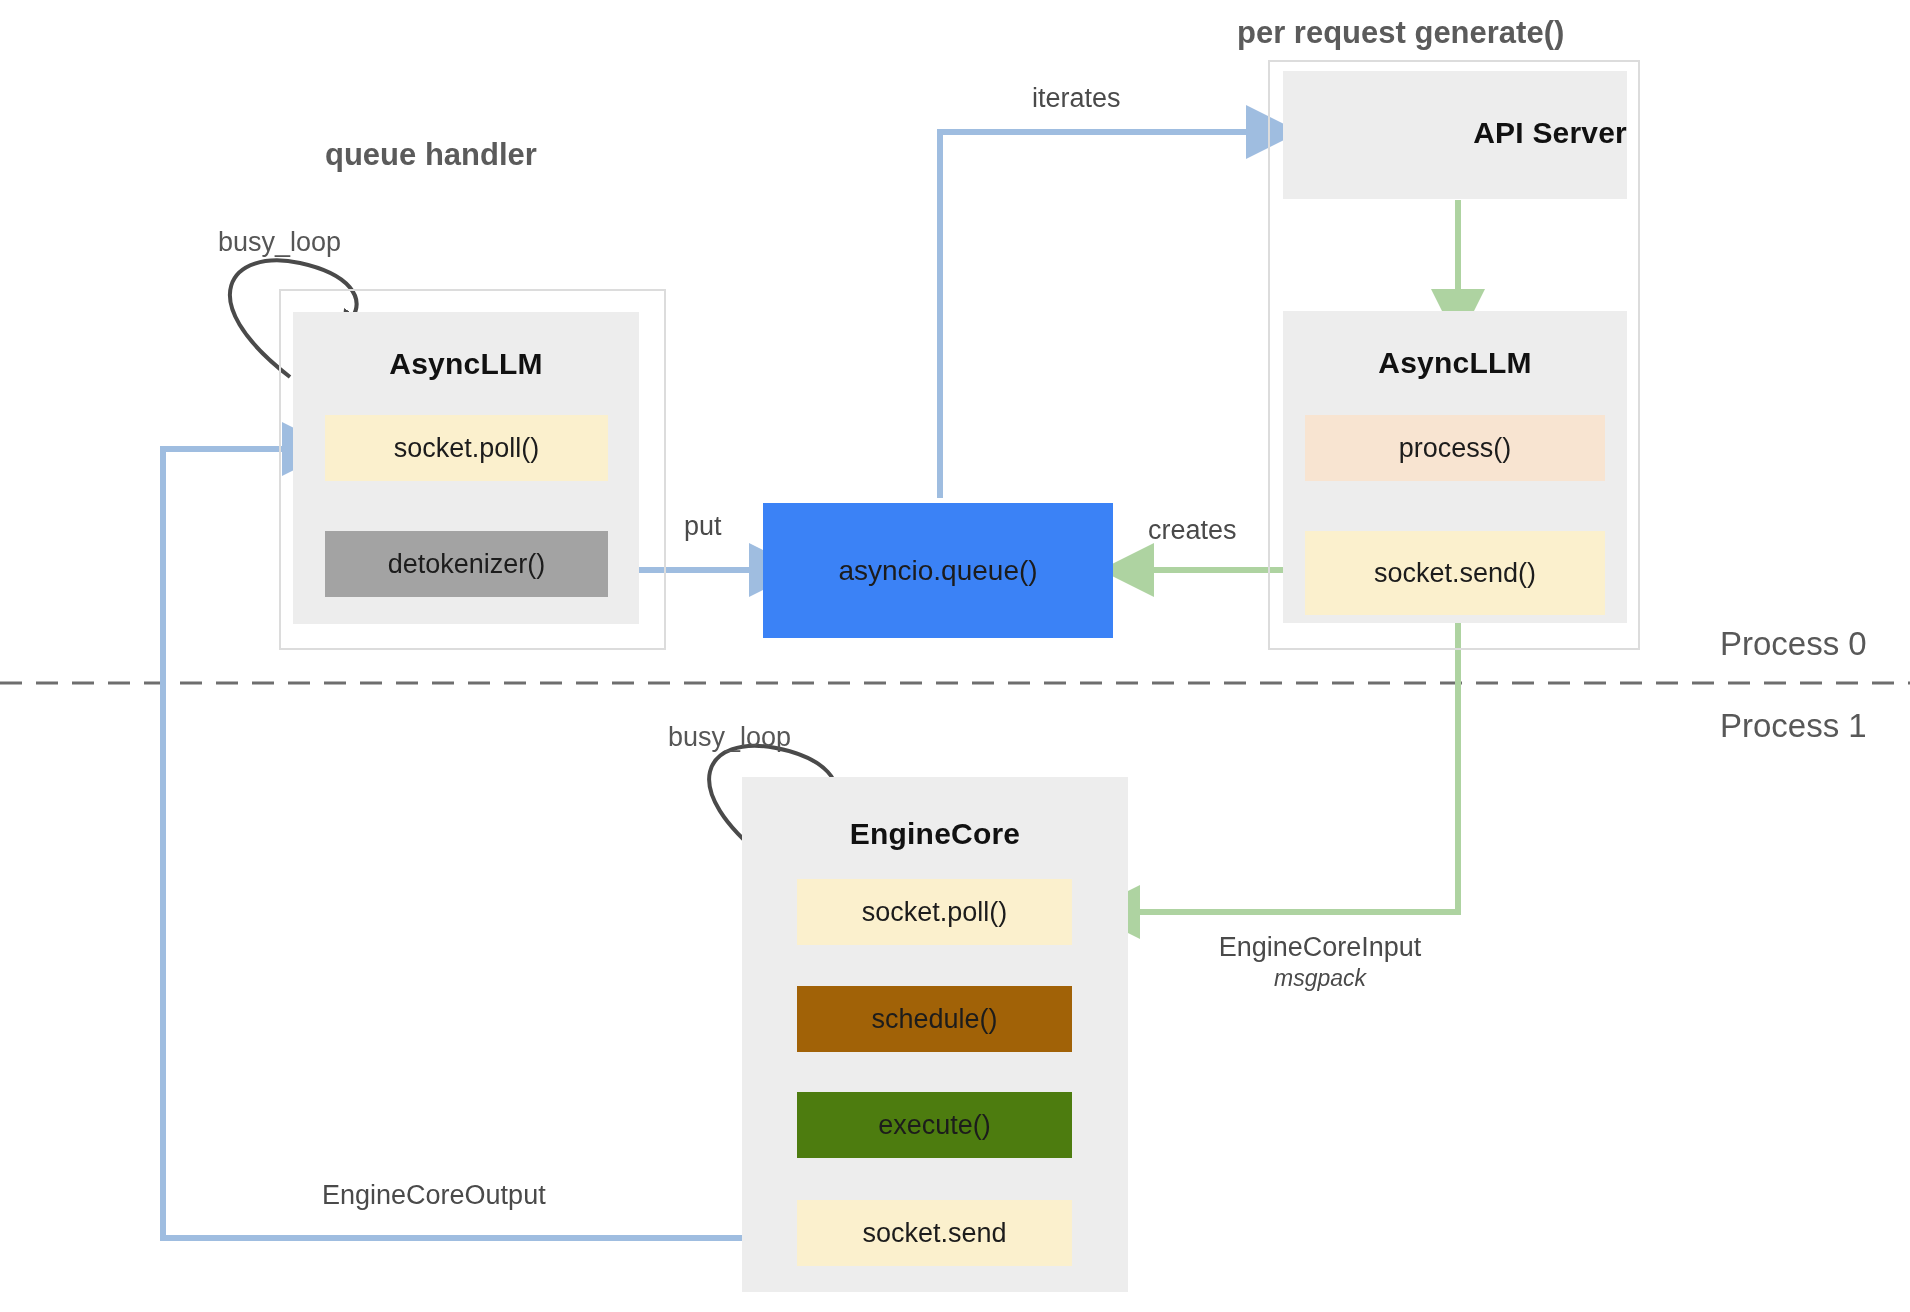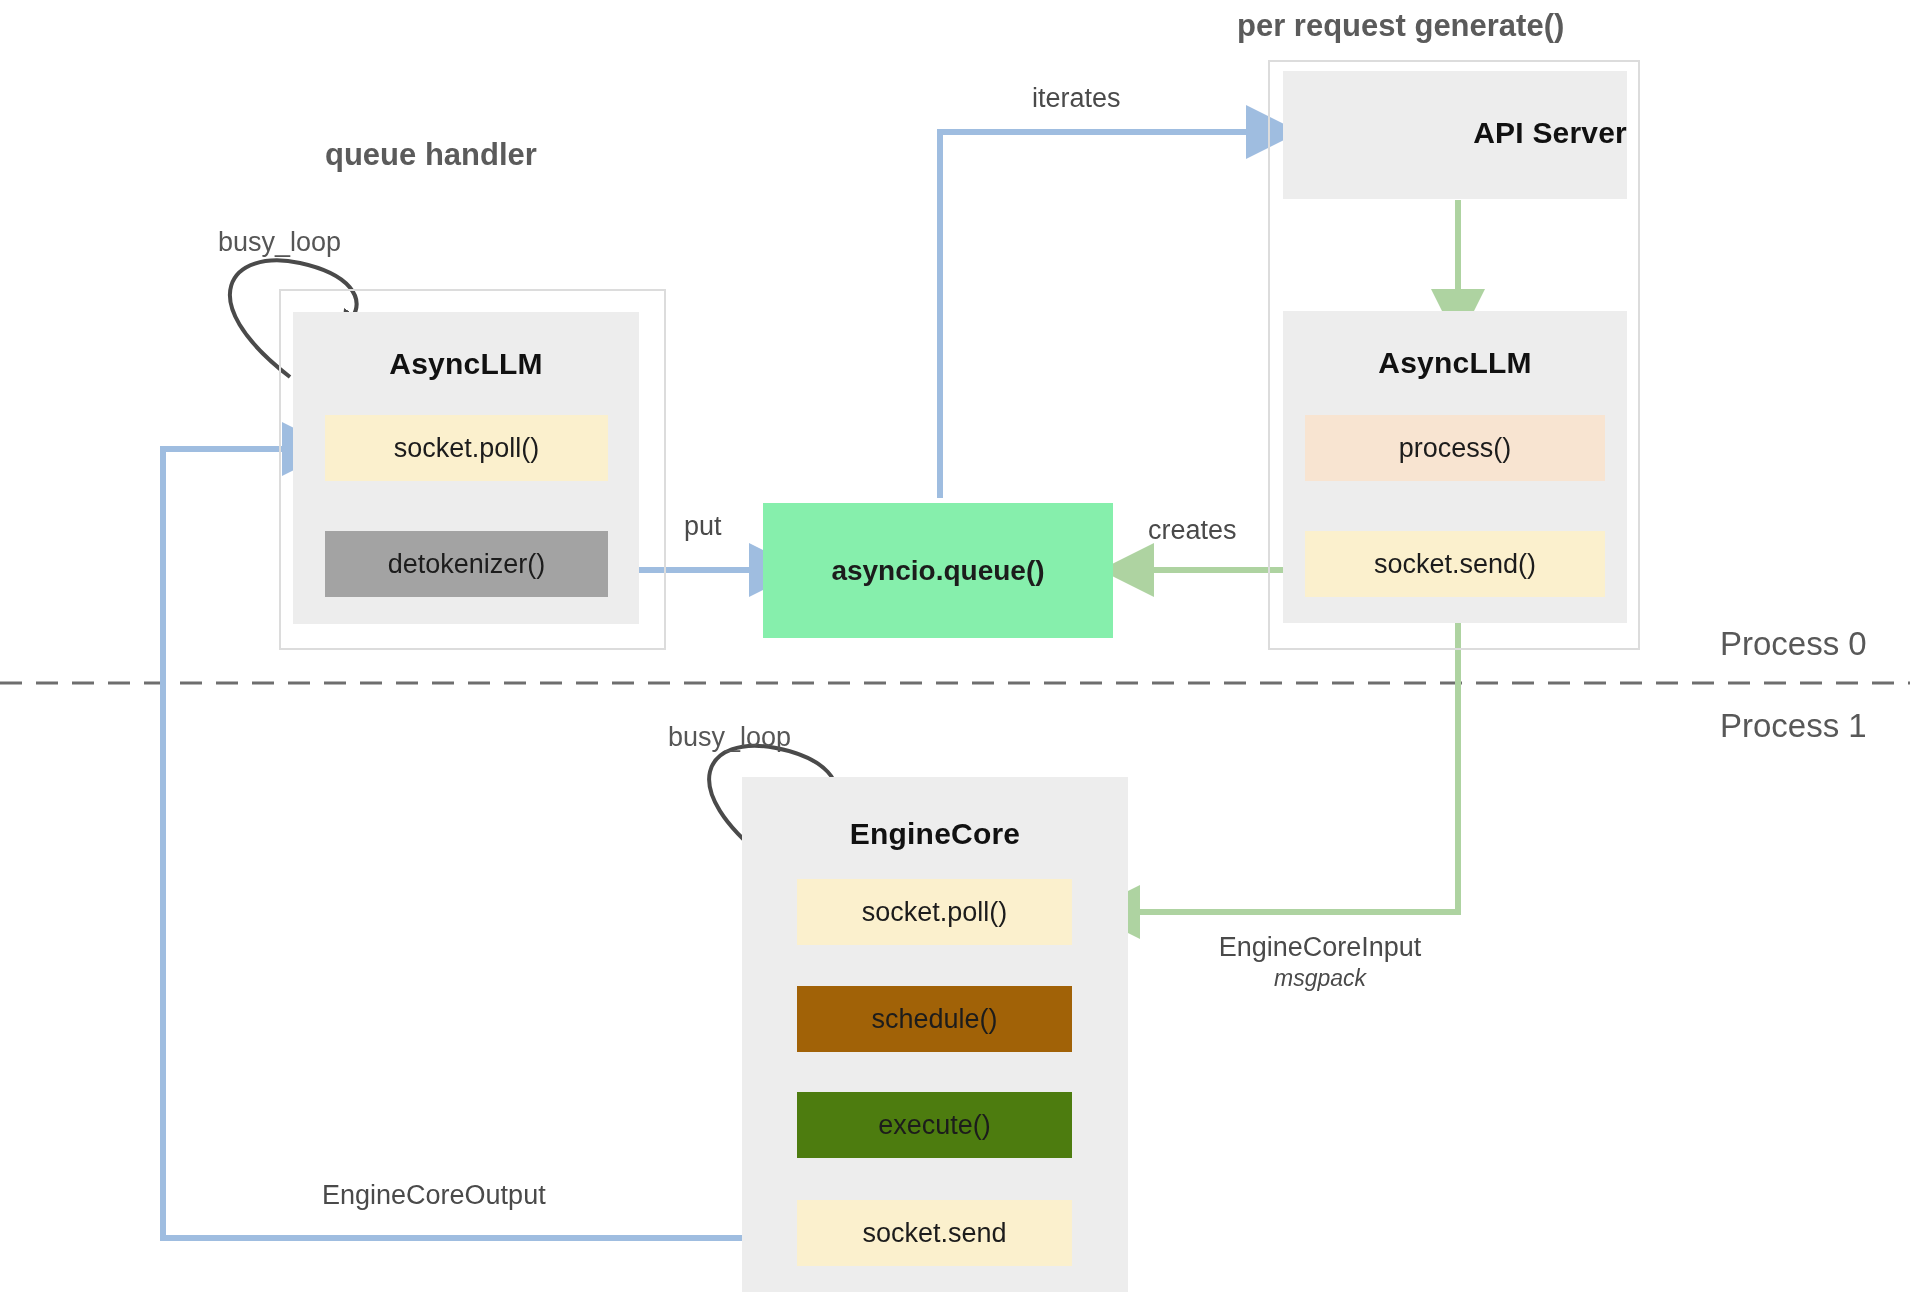--- a/index.html
+++ b/index.html
@@ -58,28 +58,27 @@
     align-items: center;
     justify-content: center;
     font-size: 27px;
     color: #1c1c1c;
     box-sizing: border-box;
   }
 
   
   .plainbox {
     position: absolute;
-    background: #86efac;
+    background: #3b82f6;
     display: flex;
     align-items: center;
     justify-content: center;
     font-size: 28px;
     color: #1c1c1c;
     box-sizing: border-box;
-    font-weight: bold;
   }
 
   
   .label {
     position: absolute;
     color: #565656;
     font-size: 27px;
     white-space: nowrap;
   }
   .label.heading {
@@ -139,21 +138,21 @@
 
     <path d="M 1305 570 L 1148 570" fill="none" stroke="#aed3a1" stroke-width="6" marker-end="url(#arrow-green)"></path>
 
     <path d="M 1458 595 L 1458 912 L 1134 912" fill="none" stroke="#aed3a1" stroke-width="6" marker-end="url(#arrow-green)"></path>
 
     <path d="M 755 1238 L 163 1238 L 163 449 L 288 449" fill="none" stroke="#9fbde0" stroke-width="6" marker-end="url(#arrow-blue)"></path>
   </svg>
 
   <div class="label heading" style="left:325px; top:137px;">queue handler</div>
 
-  <div class="label heading" style="left:1237px; top:8px;">per request generate()</div>
+  <div class="label heading" style="left:1237px; top:15px;">per request generate()</div>
 
   <div class="label process" style="left:1720px; top:625px;">Process 0</div>
   <div class="label process" style="left:1720px; top:707px;">Process 1</div>
 
   <div class="label" style="left:218px; top:227px;">busy_loop</div>
   <div class="label" style="left:668px; top:722px;">busy_loop</div>
 
   <div class="group-box" style="left:279px; top:289px; width:387px; height:361px;"></div>
 
   <div class="component" style="left:293px; top:312px; width:346px; height:312px;">
@@ -177,21 +176,21 @@
   <div class="component" style="left:1283px; top:71px; width:344px; height:128px;">
     <div class="component-title" style="top:45px;text-align:right;">API Server</div>
   </div>
 
   <div class="component" style="left:1283px; top:311px; width:344px; height:312px;">
     <div class="component-title" style="top:35px;">AsyncLLM</div>
   </div>
 
   <div class="chip" style="left:1305px; top:415px; width:300px; height:66px; background:#f8e4d1;">process()</div>
 
-  <div class="chip" style="left:1305px; top:531px; width:300px; height:66px; background:#fbf0cd;">socket.send()</div>
+  <div class="chip" style="left:1305px; top:531px; width:300px; height:84px; background:#fbf0cd;">socket.send()</div>
 
   <div class="component" style="left:742px; top:777px; width:386px; height:515px;">
     <div class="component-title" style="top:40px;">EngineCore</div>
   </div>
 
   <div class="chip" style="left:797px; top:879px; width:275px; height:66px; background:#fbf0cd;">socket.poll()</div>
 
   <div class="chip" style="left:797px; top:986px; width:275px; height:66px; background:#a16207;">schedule()</div>
 
   <div class="chip" style="left:797px; top:1092px; width:275px; height:66px; background:#4d7c0f;">execute()</div>

